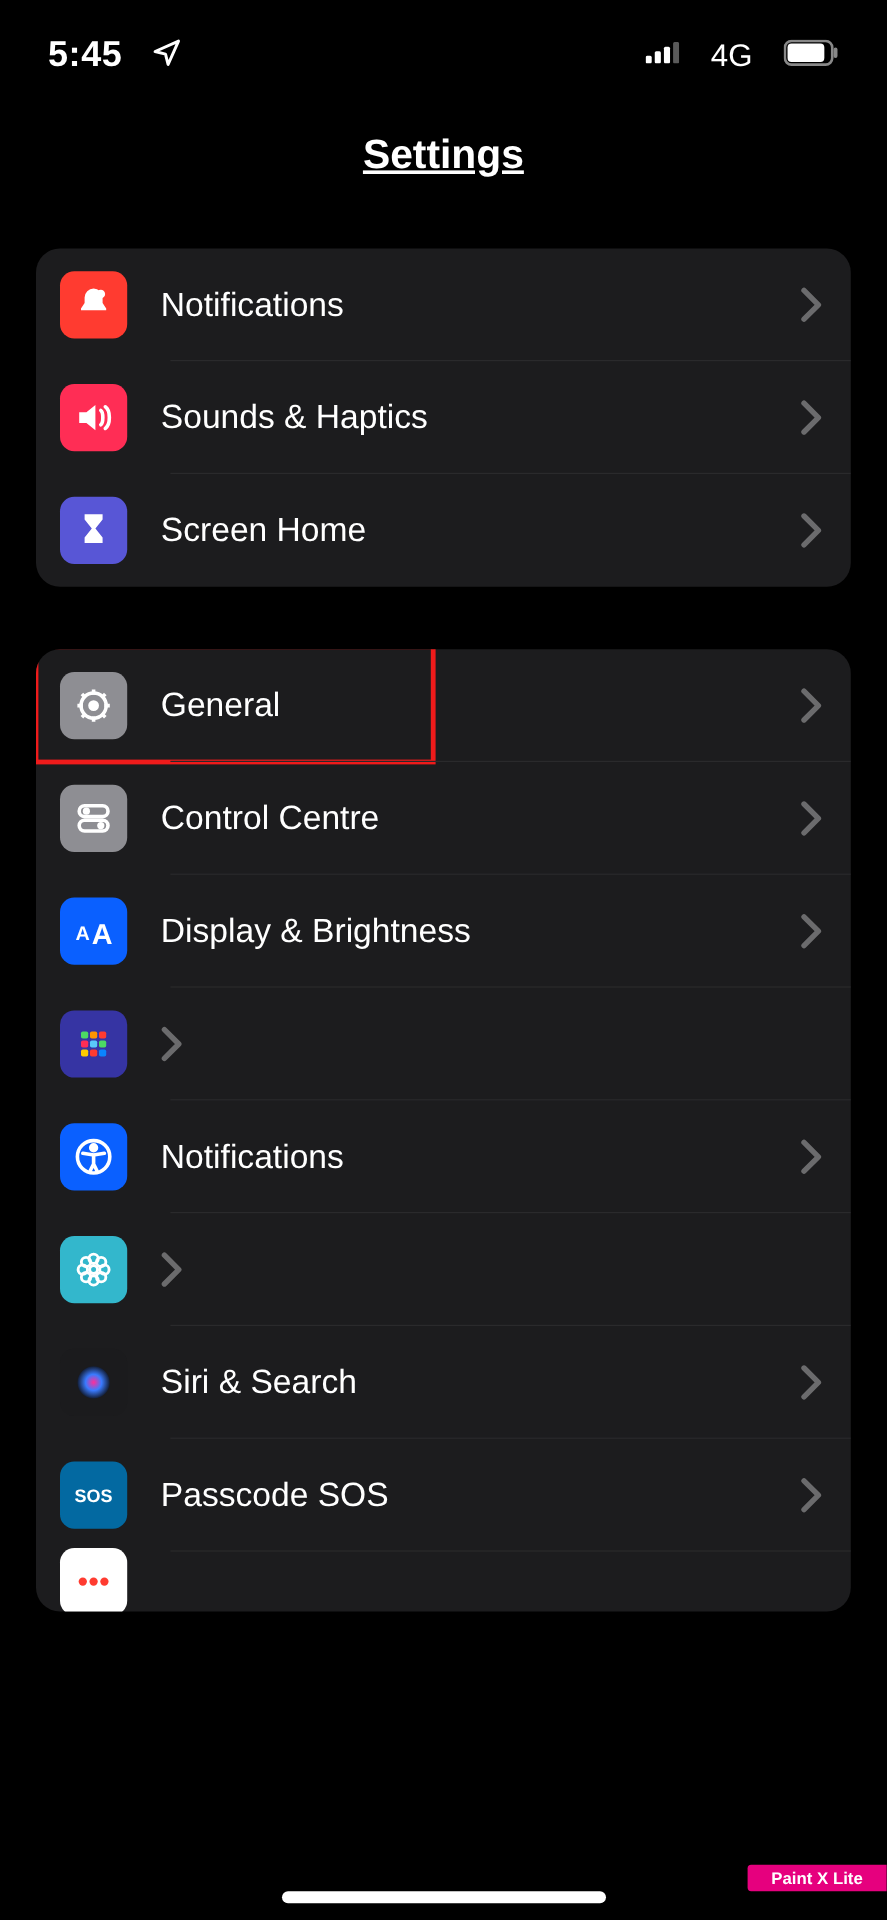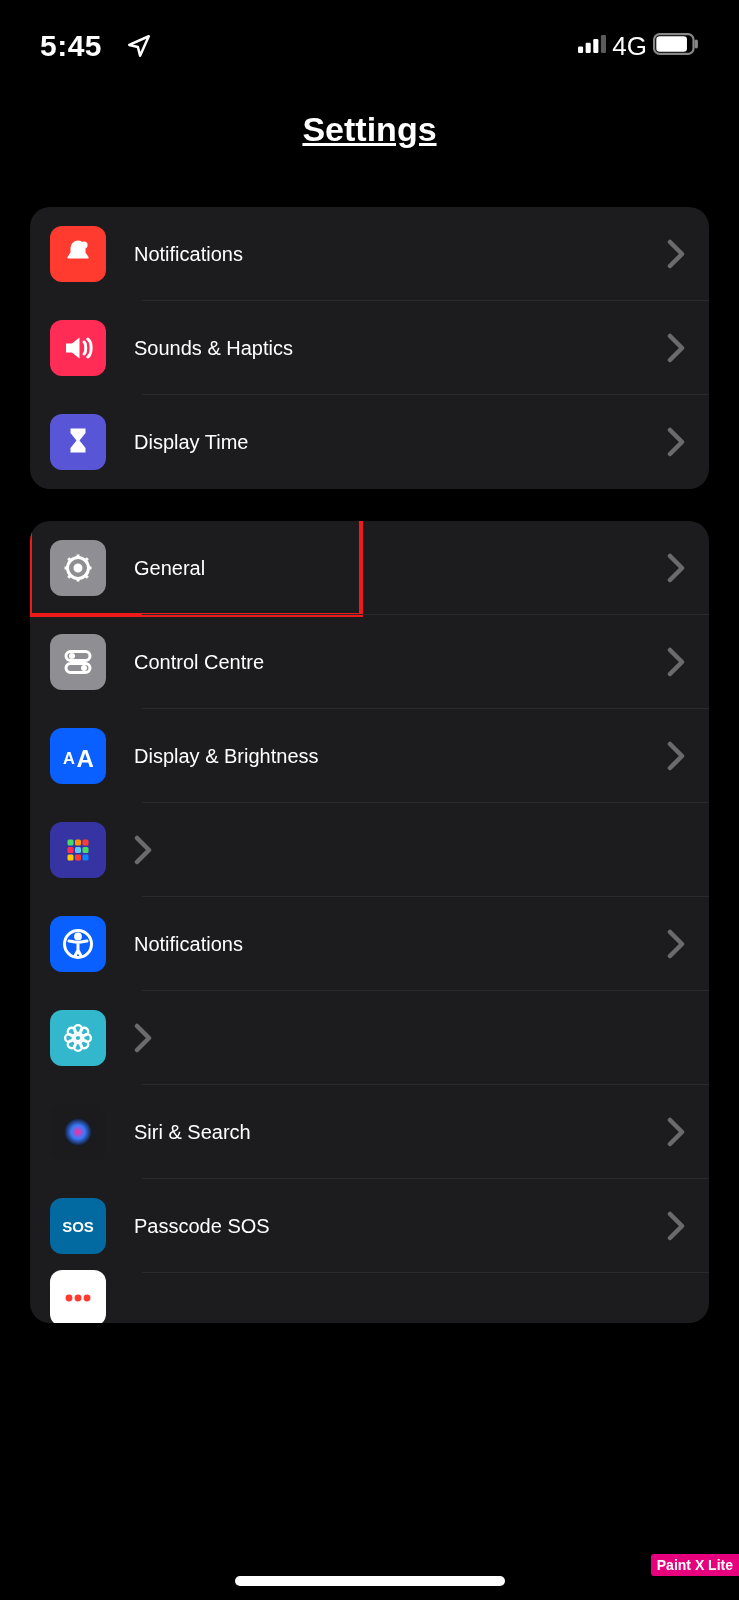--- a/index.html
+++ b/index.html
@@ -13,39 +13,39 @@
     position: relative;
   }
   
   .status-bar {
     display: flex;
     justify-content: space-between;
     align-items: center;
     padding: 22px 40px 10px 40px;
     height: 80px;
   }
-  .status-left { display:flex; align-items:flex-end; gap:24px; }
+  .status-left { display:flex; align-items:center; gap:24px; }
   .status-time { font-size: 30px; font-weight: 600; letter-spacing: 0.5px; }
-  .status-right { display:flex; align-items:center; gap:6px; }
+  .status-right { display:flex; align-items:center; gap:26px; }
   .net-label { font-size: 26px; font-weight: 500; }
   
   .header {
     text-align: center;
     padding: 30px 0 28px 0;
     text-decoration: underline;
   }
   .header-title { font-size: 34px; font-weight: 600; }
   
   .group {
     margin: 30px 30px 0 30px;
     background: #1c1c1e;
     border-radius: 20px;
     overflow: hidden;
   }
-  .group + .group { margin-top: 32px; }
+  .group + .group { margin-top: 52px; }
   .row {
     display: flex;
     align-items: center;
     height: 94px;
     padding: 0 24px 0 20px;
     position: relative;
     cursor: pointer;
   }
   .row:not(:last-child)::after {
     content: "";
@@ -54,21 +54,21 @@
     height: 1px;
     background: #2a2a2c;
   }
   .icon-wrap {
     width: 56px; height: 56px;
     border-radius: 12px;
     flex: 0 0 56px;
     display:flex; align-items:center; justify-content:center;
     margin-right: 28px;
   }
-  .row-label { font-size: 20px; font-weight: 400; flex:1; }
+  .row-label { font-size: 28px; font-weight: 400; flex:1; }
   .chevron {
     width: 18px; height: 30px;
     flex:0 0 18px;
     opacity: 0.35;
   }
   .chevron svg { width:100%; height:100%; }
   
   .highlight-box {
     position: absolute;
     border: 4px solid #ef1b1b;
@@ -85,21 +85,21 @@
     border-radius: 10px;
   }
   
   .watermark {
     position: absolute;
     right: 0; bottom: 24px;
     background: #e6007e;
     color: #fff;
     font-size: 14px;
     font-weight: 600;
-    padding: 3px 6px;
+    padding: 3px 20px;
     border-radius: 3px 0 0 3px;
   }
   
   .icon-wrap svg { width: 36px; height: 36px; }
 </style>
 </head>
 <body>
 
 <div class="status-bar">
   <div class="status-left">
@@ -161,21 +161,21 @@
         </svg></div>
   </div>
 
 
   <div class="row">
     <div class="icon-wrap" style="background:#5856d6">
       <svg viewBox="0 0 24 24" fill="#fff">
           <path d="M7 3h10v3l-4 5 4 5v3H7v-3l4-5-4-5V3z"></path>
         </svg>
     </div>
-    <div class="row-label">Display Time</div>
+    <div class="row-label">Screen Home</div>
     <div class="chevron"><svg viewBox="0 0 12 20" fill="none" stroke="#fff" stroke-width="3" stroke-linecap="round" stroke-linejoin="round">
           <path d="M2 2 L10 10 L2 18"></path>
         </svg></div>
   </div>
 </div>
 
 <div class="group" style="position:relative;">
   <div class="row" style="position:relative;">
     <div class="icon-wrap" style="background:#8e8e93">
       <svg viewBox="0 0 24 24" fill="none" stroke="#fff" stroke-width="2">

